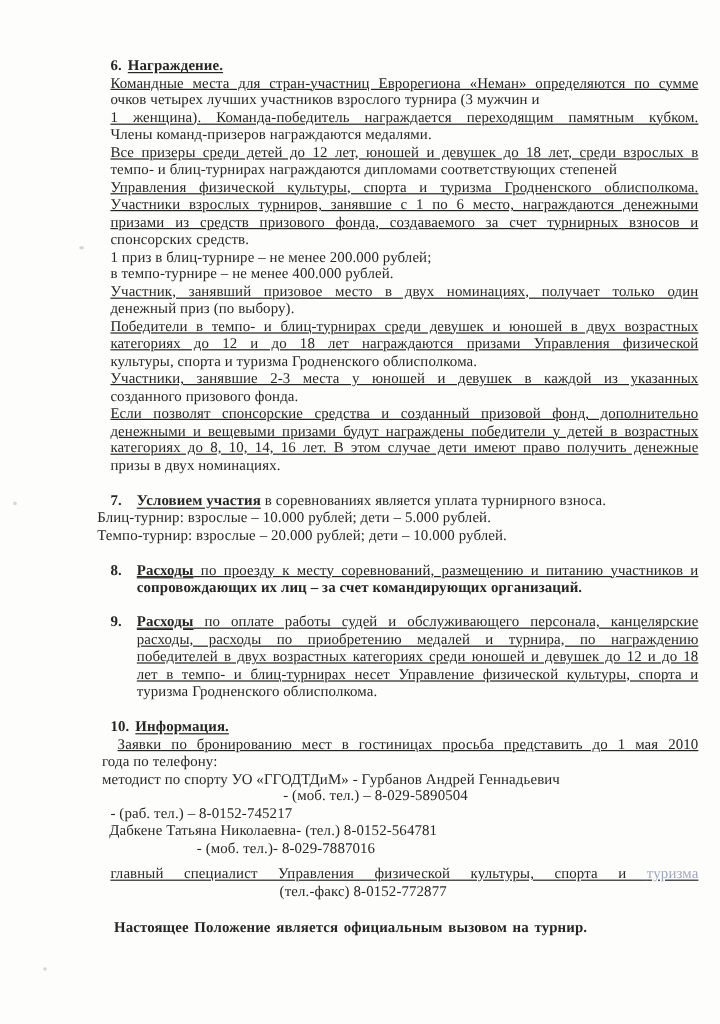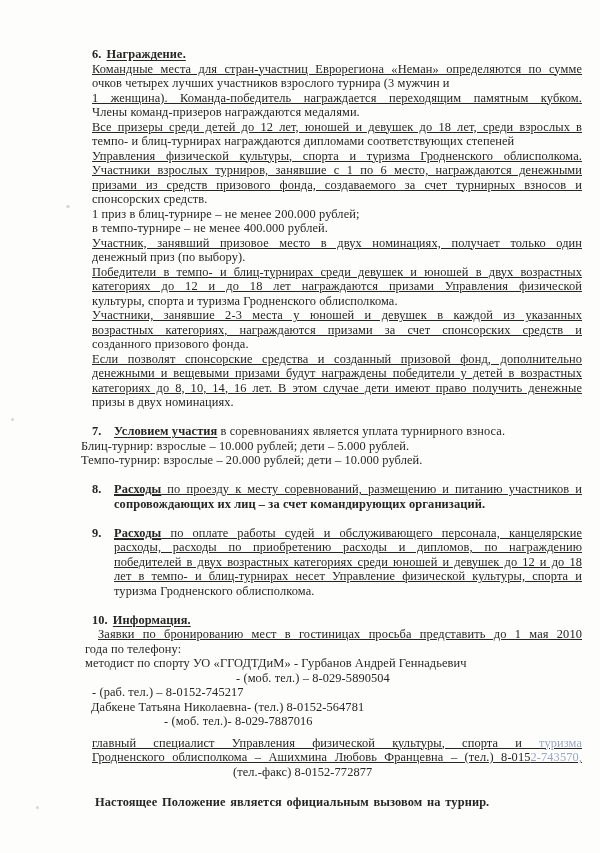--- a/index.html
+++ b/index.html
@@ -93,51 +93,49 @@
       <div class="line j"><span>призами из средств призового фонда, создаваемого за счет турнирных взносов и</span></div>
       <div class="line"><span>спонсорских средств.</span></div>
       <div class="line"><span>1 приз в блиц-турнире – не менее 200.000 рублей;</span></div>
       <div class="line"><span>в темпо-турнире – не менее 400.000 рублей.</span></div>
       <div class="line j"><span>Участник, занявший призовое место в двух номинациях, получает только один</span></div>
       <div class="line"><span>денежный приз (по выбору).</span></div>
       <div class="line j"><span>Победители в темпо- и блиц-турнирах среди девушек и юношей в двух возрастных</span></div>
       <div class="line j"><span>категориях до 12 и до 18 лет награждаются призами Управления физической</span></div>
       <div class="line"><span>культуры, спорта и туризма Гродненского облисполкома.</span></div>
       <div class="line j"><span>Участники, занявшие 2-3 места у юношей и девушек в каждой из указанных</span></div>
-      <div class="line j"><span>возрастных категориях, награждаются призами за счет спонсорских средств и</span></div>
       <div class="line"><span>созданного призового фонда.</span></div>
       <div class="line j"><span>Если позволят спонсорские средства и созданный призовой фонд, дополнительно</span></div>
       <div class="line j"><span>денежными и вещевыми призами будут награждены победители у детей в возрастных</span></div>
       <div class="line j"><span>категориях до 8, 10, 14, 16 лет. В этом случае дети имеют право получить денежные</span></div>
       <div class="line"><span>призы в двух номинациях.</span></div>
       <div class="spacer" style="height: 14.5px;"></div>
       <div class="line numline"><span class="num">7.</span><span class="lead">Условием участия</span><span> в соревнованиях является уплата турнирного взноса.</span></div>
       <div class="line" style="margin-left: -11px;"><span>Блиц-турнир: взрослые – 10.000 рублей; дети – 5.000 рублей.</span></div>
       <div class="line" style="margin-left: -11px;"><span>Темпо-турнир: взрослые – 20.000 рублей; дети – 10.000 рублей.</span></div>
       <div class="spacer" style="height: 14.5px;"></div>
       <div class="line numline j"><span class="num">8.</span><span class="lead">Расходы</span><span> по проезду к месту соревнований, размещению и питанию участников и</span></div>
       <div class="line" style="padding-left: 22px; font-weight: bold;"><span>сопровождающих их лиц – за счет командирующих организаций.</span></div>
       <div class="spacer" style="height: 14.5px;"></div>
       <div class="line numline j"><span class="num">9.</span><span class="lead">Расходы</span><span> по оплате работы судей и обслуживающего персонала, канцелярские</span></div>
-      <div class="line j" style="padding-left: 22px;"><span>расходы, расходы по приобретению расходы и дипломов, по награждению</span></div>
+      <div class="line j" style="padding-left: 22px;"><span>расходы, расходы по приобретению медалей и турнира, по награждению</span></div>
       <div class="line j" style="padding-left: 22px;"><span>победителей в двух возрастных категориях среди юношей и девушек до 12 и до 18</span></div>
       <div class="line j" style="padding-left: 22px;"><span>лет в темпо- и блиц-турнирах несет Управление физической культуры, спорта и</span></div>
       <div class="line" style="padding-left: 22px;"><span>туризма Гродненского облисполкома.</span></div>
       <div class="spacer" style="height: 14.5px;"></div>
       <div class="line heading"><span class="num">10.</span><span class="title">Информация.</span></div>
       <div class="line j" style="margin-left: 6px;"><span>Заявки по бронированию мест в гостиницах просьба представить до 1 мая 2010</span></div>
       <div class="line" style="margin-left: -7px;"><span>года по телефону:</span></div>
       <div class="line" style="margin-left: -7px;"><span>методист по спорту УО «ГГОДТДиМ» - Гурбанов Андрей Геннадьевич</span></div>
       <div class="line" style="margin-left: 144px;"><span>- (моб. тел.) – 8-029-5890504</span></div>
       <div class="line" style=""><span>- (раб. тел.) – 8-0152-745217</span></div>
       <div class="line" style="margin-left: -1px;"><span>Дабкене Татьяна Николаевна- (тел.) 8-0152-564781</span></div>
       <div class="line" style="margin-left: 72px;"><span>- (моб. тел.)- 8-029-7887016</span></div>
       <div class="spacer" style="height: 7px;"></div>
       <div class="line j"><span>главный специалист Управления физической культуры, спорта и </span><span class="fade">туризма</span></div>
-      <div class="line j"><span>Гродненского облисполкома – Ашихмина Любовь Францевна – (тел.) 8-015</span><span class="fade">2-743570,</span></div>
       <div class="line" style="margin-left: 141px;"><span>(тел.-факс) 8-0152-772877</span></div>
       <div class="spacer" style="height: 16px;"></div>
       <div class="line b" style="margin-left: 3px;"><span>Настоящее Положение является официальным вызовом на турнир.</span></div>
     </div>
 <div class="speck" style="left: 66px; top: 205px; width: 4px; height: 3px;"></div>
     <div class="speck" style="left: 11px; top: 418px; width: 3px; height: 3px;"></div>
     <div class="speck" style="left: 36px; top: 806px; width: 3px; height: 3px;"></div>
   </div>
 
 </body></html>

